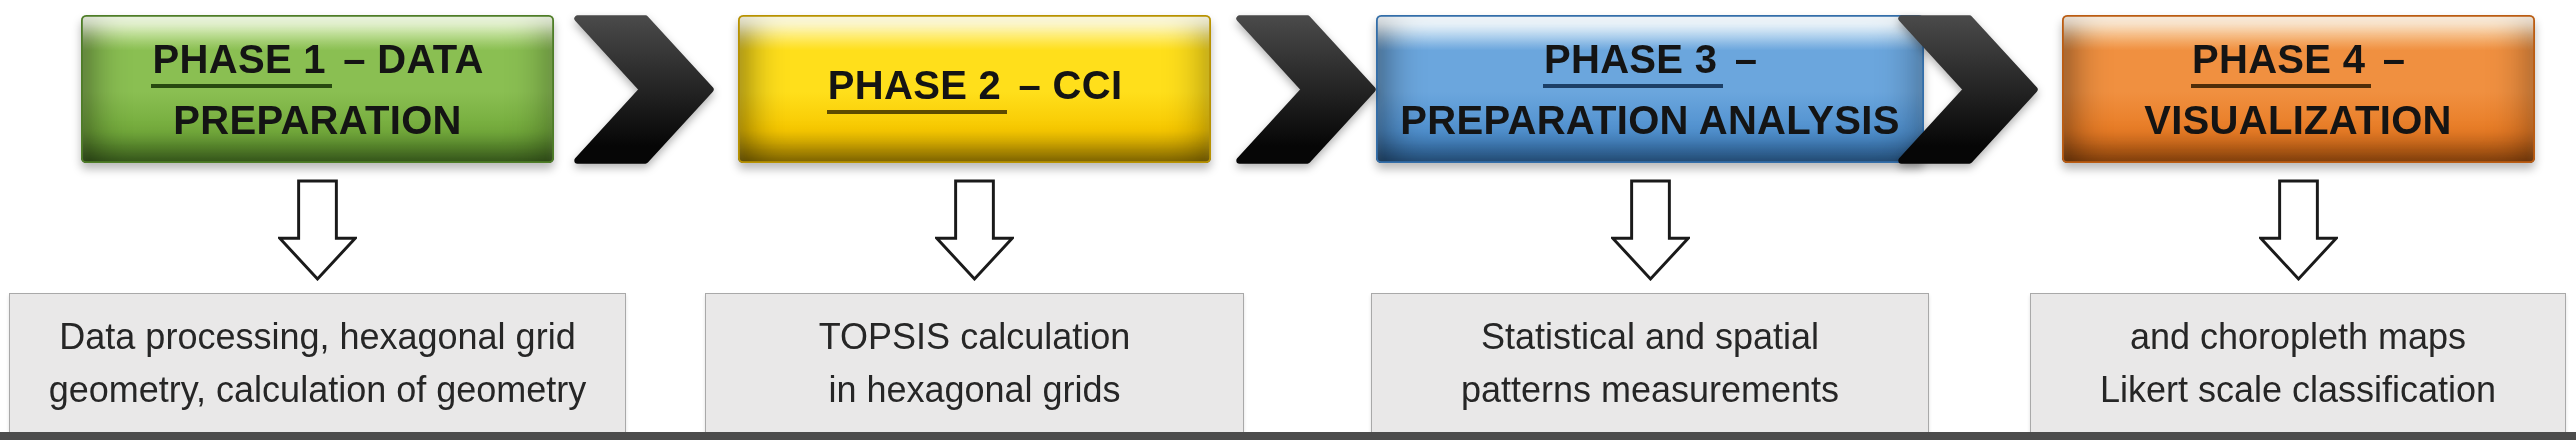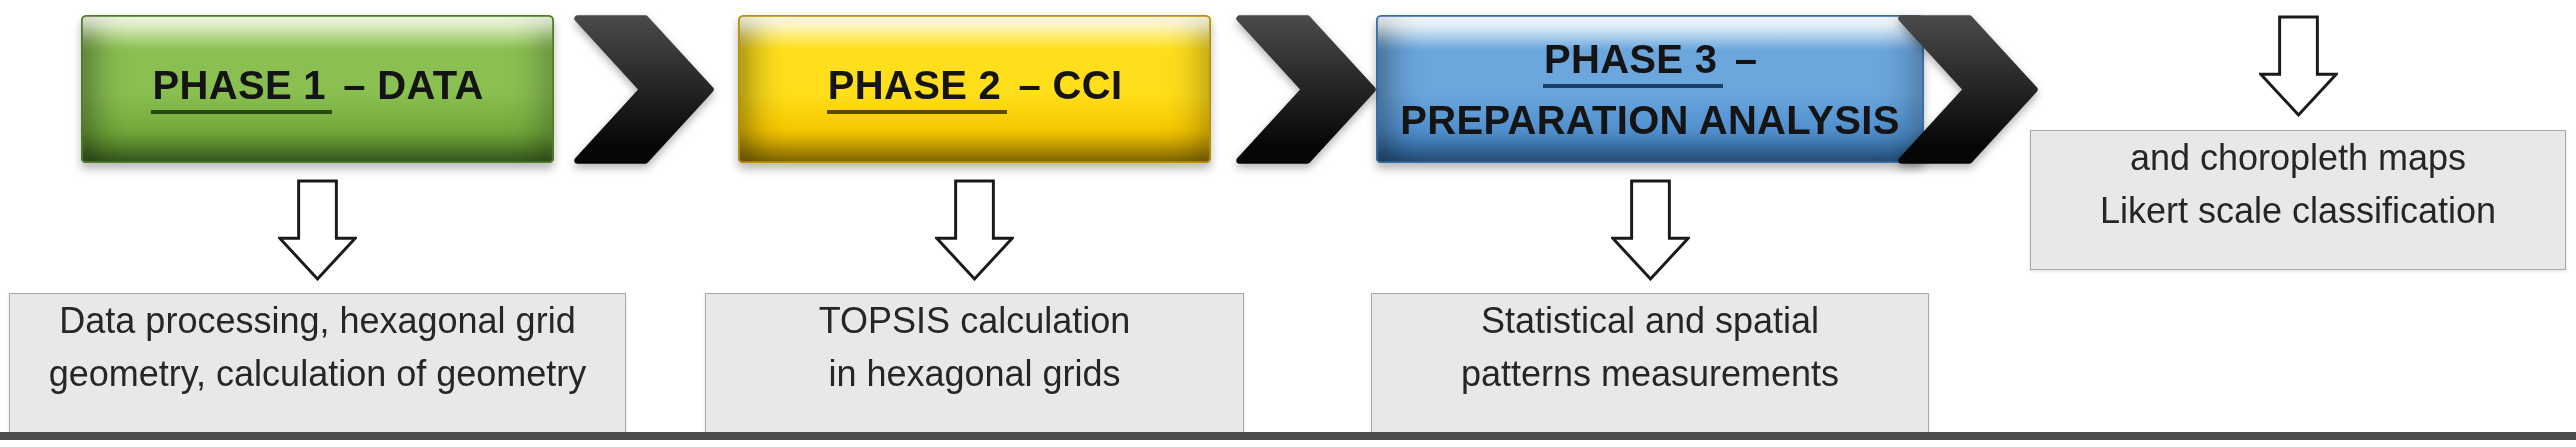--- a/index.html
+++ b/index.html
@@ -80,20 +80,21 @@
     position: relative;
     margin: 12.4px auto 0 auto;
     width: 100%;
     height: 140px;
     box-sizing: border-box;
     background: var(--descbox-bg);
     border: 1.8px solid var(--descbox-border);
     display: flex;
     flex-direction: column;
     align-items: center;
+    justify-content: center;
     box-shadow: 0 2.4px 3.5px rgba(0,0,0,0.12);
   }
   .desc-line {
     font-size: 36px;
     line-height: 53px;
     color: var(--descbox-text);
     text-align: center;
     white-space: pre;
   }
 
@@ -129,20 +130,21 @@
       <linearGradient id="chevGrad" x1="0" y1="0" x2="0" y2="1">
         <stop offset="0" class="chev-stop-top" stop-color="#494949"></stop>
         <stop offset="0.9" class="chev-stop-bottom" stop-color="#060606"></stop>
       </linearGradient>
     </defs>
   </svg>
 
   <section class="col" id="col-0">
     <div class="phase-box" style="--c-light: #cde9a4; --c-main: #8abf52; --c-mid: #74ab3c; --c-dark: #4e7d27; --c-underline: #27490f;">
       <div class="t-line1"><span class="under">PHASE 1</span><span> – DATA</span></div>
+      <div class="t-line2">PREPARATION</div>
     </div>
     <svg class="down-arrow" width="79" height="102" viewBox="0 0 134 172">
       <polygon class="arrow-shape" points="35,3 99,3 99,100 131,100 67,169 3,100 35,100" fill="#ffffff" stroke="#1a1a1a" stroke-width="5" stroke-linejoin="miter"></polygon>
     </svg>
     <div class="desc-box">
       <div class="desc-line">Data processing, hexagonal grid</div>
       <div class="desc-line">geometry, calculation of geometry</div>
     </div>
   </section>
 
@@ -167,20 +169,24 @@
     <svg class="down-arrow" width="79" height="102" viewBox="0 0 134 172">
       <polygon class="arrow-shape" points="35,3 99,3 99,100 131,100 67,169 3,100 35,100" fill="#ffffff" stroke="#1a1a1a" stroke-width="5" stroke-linejoin="miter"></polygon>
     </svg>
     <div class="desc-box">
       <div class="desc-line">Statistical and spatial</div>
       <div class="desc-line">patterns measurements</div>
     </div>
   </section>
 
   <section class="col" id="col-3">
+    <div class="phase-box" style="--c-light: #facf9d; --c-main: #f09040; --c-mid: #e87c26; --c-dark: #bb5c12; --c-underline: #4f2d09;">
+      <div class="t-line1"><span class="under">PHASE 4</span><span> –</span></div>
+      <div class="t-line2">VISUALIZATION</div>
+    </div>
     <svg class="down-arrow" width="79" height="102" viewBox="0 0 134 172">
       <polygon class="arrow-shape" points="35,3 99,3 99,100 131,100 67,169 3,100 35,100" fill="#ffffff" stroke="#1a1a1a" stroke-width="5" stroke-linejoin="miter"></polygon>
     </svg>
     <div class="desc-box">
       <div class="desc-line">and choropleth maps</div>
       <div class="desc-line">Likert scale classification</div>
     </div>
   </section>
 
   <svg class="chevron" id="chevron-0" width="140" height="149" viewBox="0 0 237 252">

